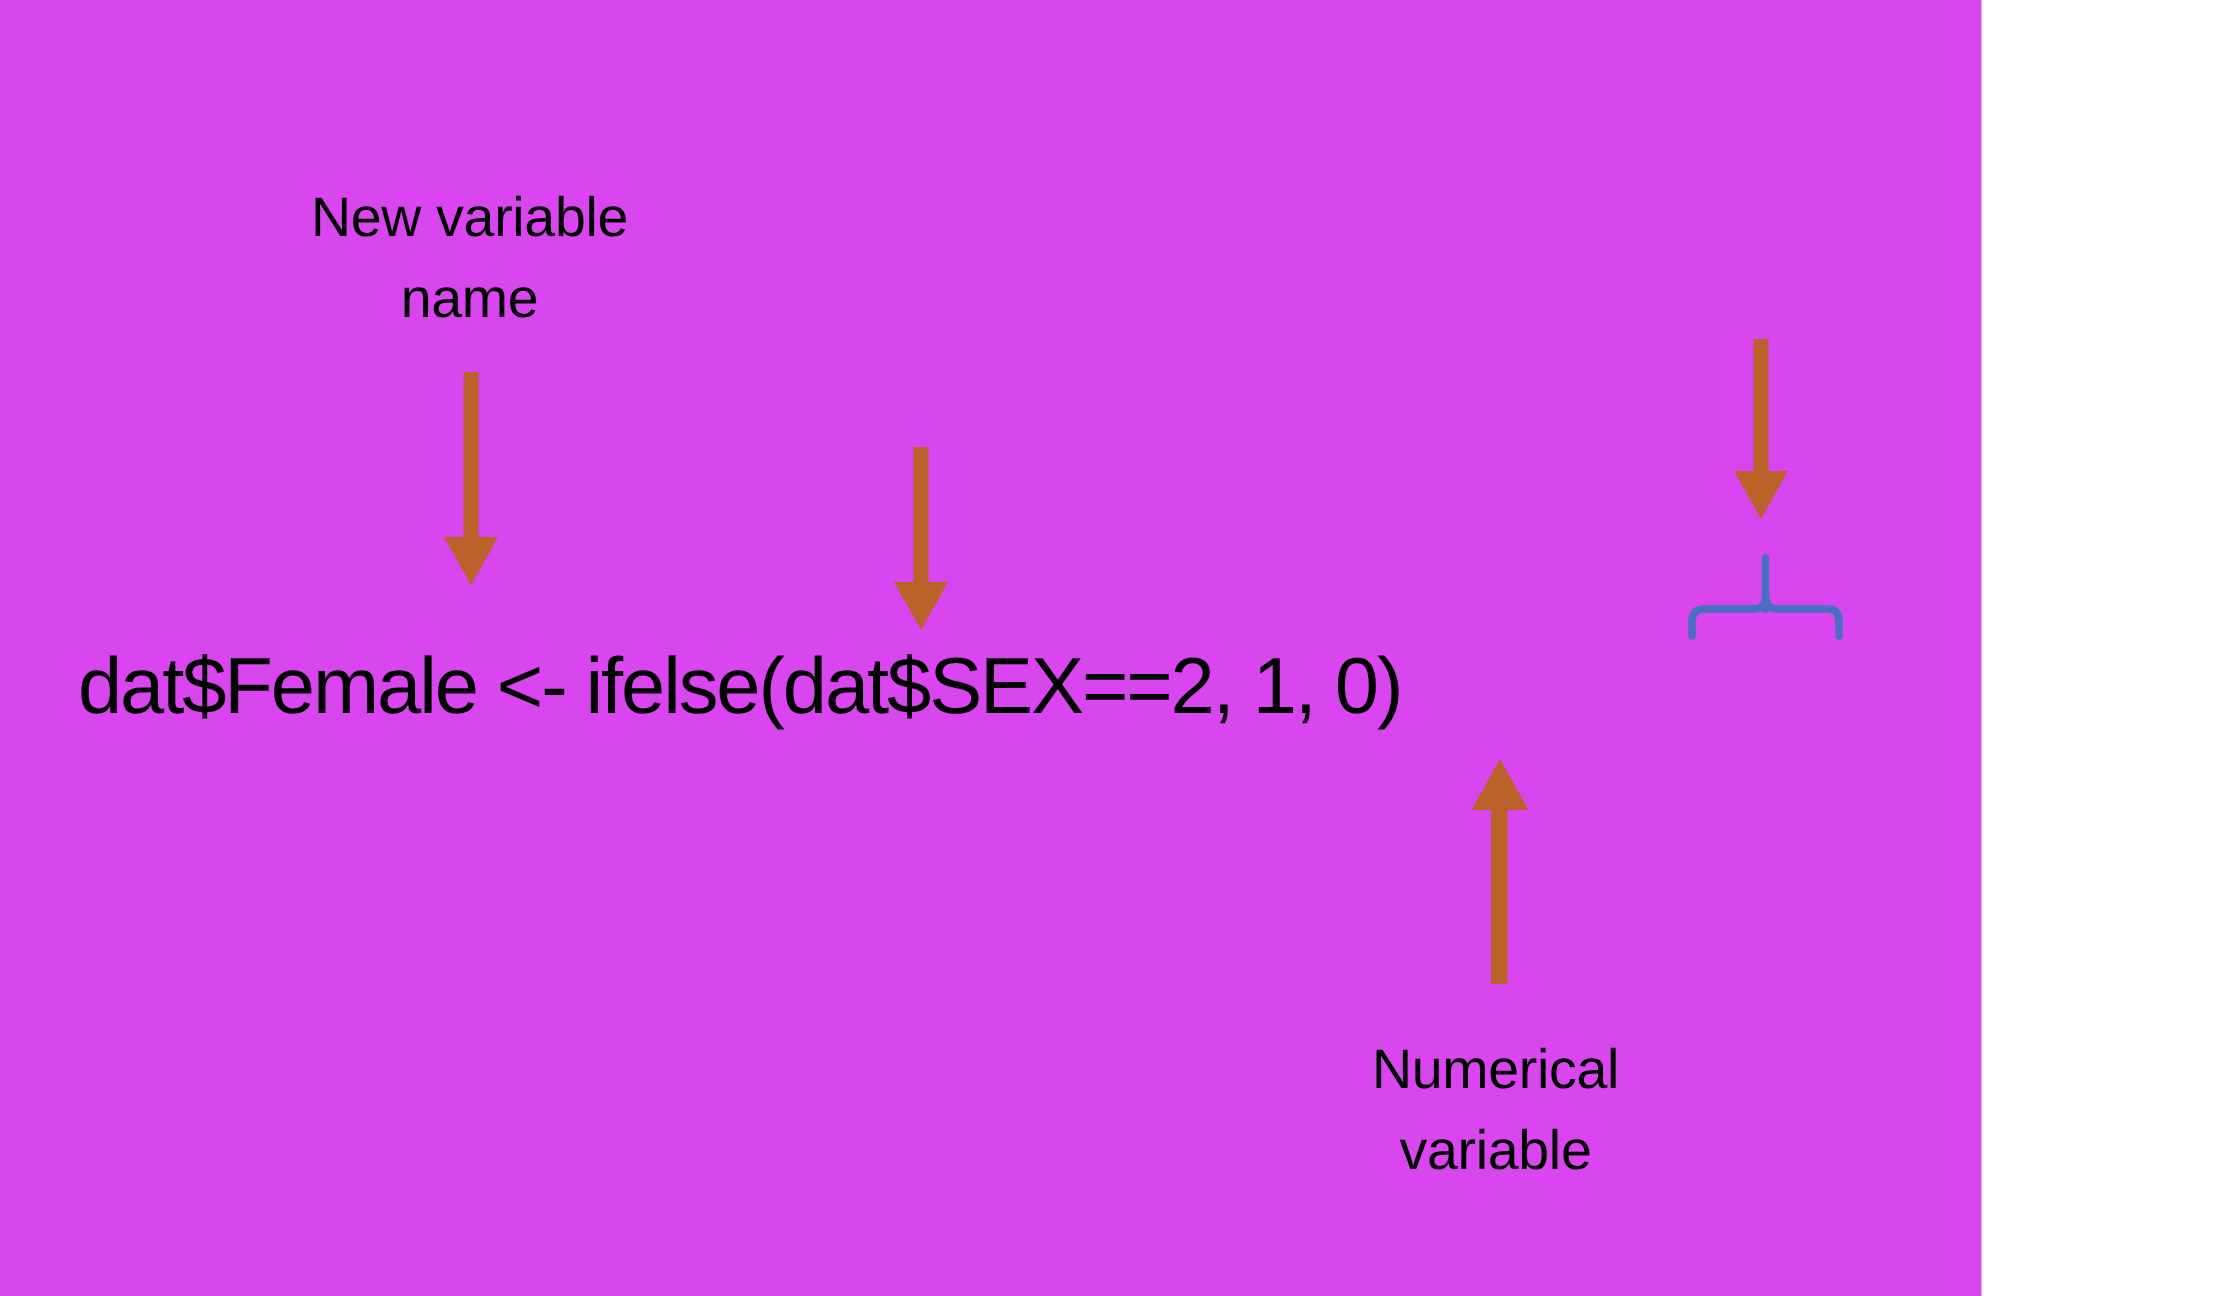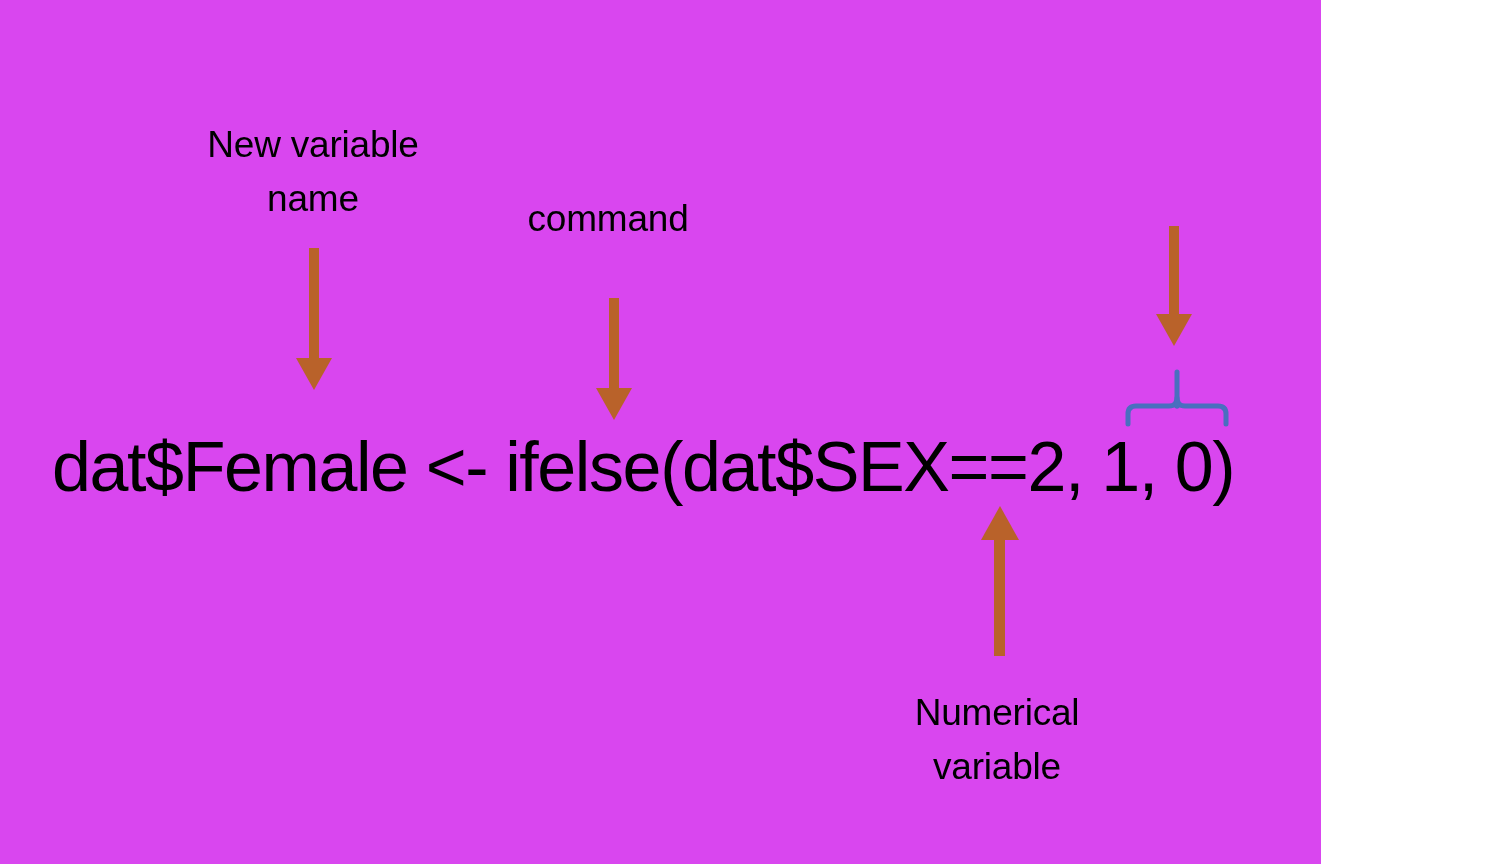--- a/index.html
+++ b/index.html
@@ -47,21 +47,21 @@
     top: 686px;
     width: 250px;
   }
   #code-line {
     position: absolute;
     left: 52px;
     top: 428px;
     width: 1200px;
     color: #000000;
     font-family: "Liberation Sans", sans-serif;
-    font-size: 70px;
+    font-size: 53px;
     line-height: 1.12;
     white-space: pre;
     letter-spacing: -1.4px;
   }
   .arrow-svg {
     position: absolute;
     overflow: visible;
   }
   #arrow-new-variable-name { left: 292px; top: 248px; }
   #arrow-command          { left: 592px; top: 298px; }
@@ -70,21 +70,20 @@
   #brace-values           { position: absolute; left: 1122px; top: 368px; overflow: visible; }
 </style>
 </head>
 <body>
 
 <div id="canvas">
 
   <div class="annot-label" id="label-new-variable-name">New variable
 name</div>
 
-  <div class="annot-label" id="label-command">command</div>
 
 
   <div class="annot-label" id="label-numerical-operator">Numerical
 variable</div>
 
   <svg class="arrow-svg" id="arrow-new-variable-name" width="44" height="144" viewBox="0 0 44 144">
     <rect x="17" y="0" width="10" height="112" fill="#B9622A"></rect>
     <polygon points="4,110 40,110 22,142" fill="#B9622A"></polygon>
   </svg>
 

